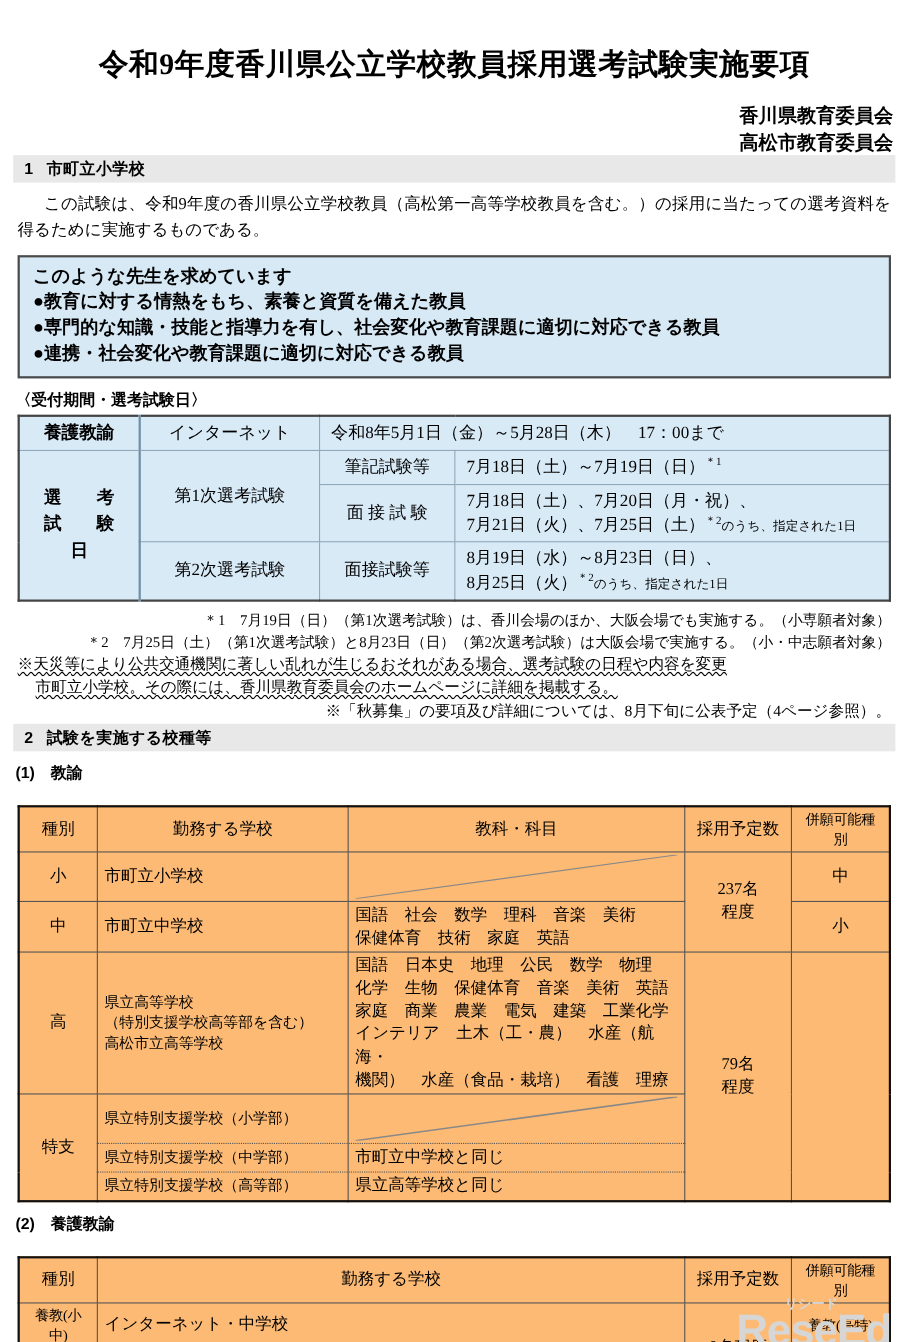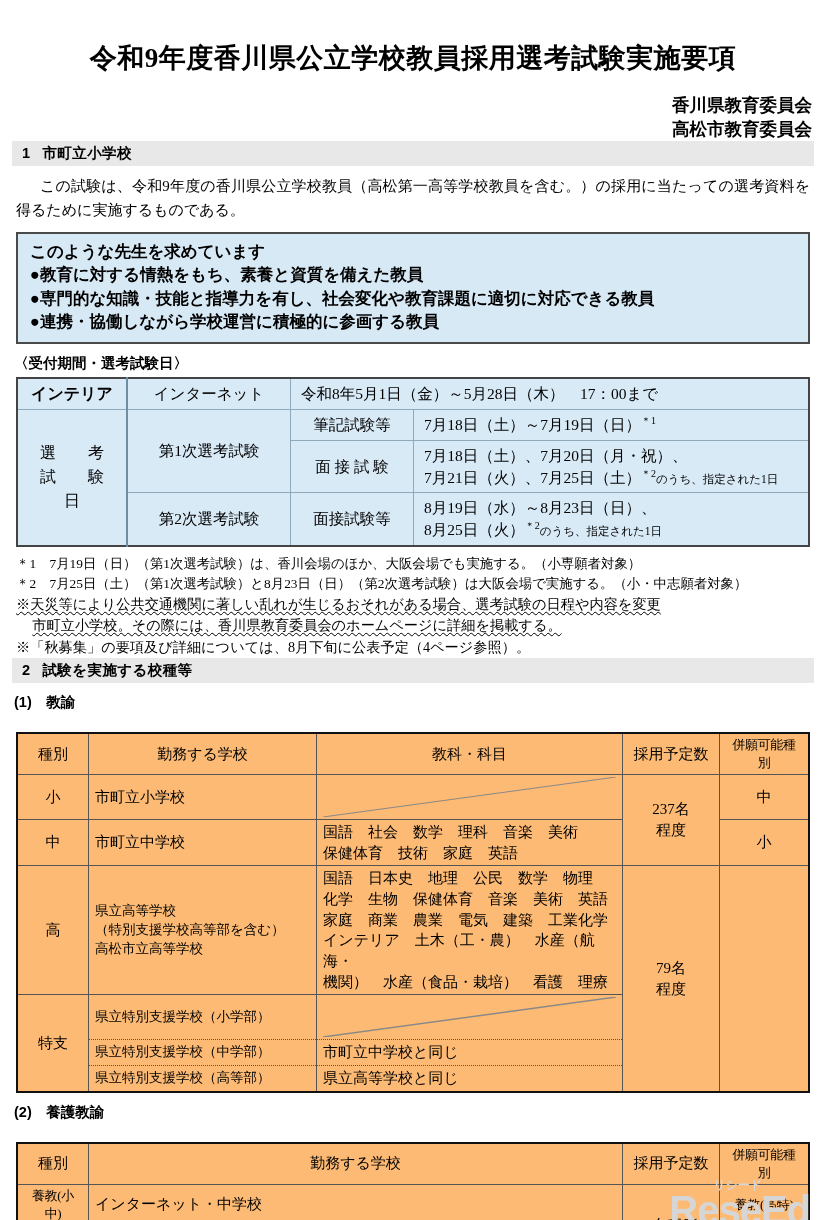--- a/index.html
+++ b/index.html
@@ -103,40 +103,40 @@
     text-align: center;
     font-family: "Liberation Sans", "DejaVu Sans", sans-serif;
     font-weight: bold;
     font-size: 16px;
     border-right: 2px solid #6e8ea6 !important;
   }
   .sched .c-exday {
     width: 96px;
     text-align: center;
     font-family: "Liberation Sans", "DejaVu Sans", sans-serif;
-    font-weight: normal;
+    font-weight: bold;
     font-size: 16px;
     border-right: 2px solid #6e8ea6 !important;
     line-height: 1.5;
   }
   .sched .c-exday span { letter-spacing: 0.5em; padding-left: 0.5em; display:block; }
   .sched .c-net { width: 150px; text-align: center; }
   .sched .c-stage { width: 150px; text-align: center; }
   .sched .c-kind { width: 110px; text-align: center; }
   .sched .c-date { padding-left: 10px; }
   .sup { font-size: 10px; vertical-align: super; }
   .smalltail { font-size: 11.5px; }
 
   
   .notes {
     margin: 7px 16px 0 16px;
     font-size: 14.2px;
     line-height: 1.5;
   }
-  .notes .row { display: block; white-space: nowrap; }
+  .notes .row { display: block; white-space: nowrap; text-align: right; }
   .note-compact { font-size: 13.4px; }
   .wavy {
     text-decoration: underline;
     text-decoration-style: wavy;
     text-decoration-thickness: 1px;
     text-underline-offset: 2px;
   }
   .notes .hang { display: block; padding-left: 1.15em; text-indent: -1.15em; }
   .notes .hang2 { display:block; padding-left: 1.15em; }
 
@@ -218,29 +218,29 @@
   </div>
 
   <p class="para">
     <span class="ind">この試験は、令和9年度の香川県公立学校教員（高松第一高等学校教員を含む。）の採用に当たっての選考資料を得るために実施するものである。</span>
   </p>
 
   <div class="wanted-box">
     <div>このような先生を求めています</div>
     <div>●教育に対する情熱をもち、素養と資質を備えた教員</div>
     <div>●専門的な知識・技能と指導力を有し、社会変化や教育課題に適切に対応できる教員</div>
-    <div>●連携・協働しながら学校運営に積極的に参画する教員</div>
+    <div>●連携・社会変化や教育課題に適切に対応できる教員</div>
   </div>
 
   <div class="sub-label">〈受付期間・選考試験日〉</div>
 
   <table class="sched">
     <tbody>
         <tr>
-      <td class="c-recv">インテリア</td>
+      <td class="c-recv">養護教諭</td>
       <td class="c-net">インターネット</td>
       <td class="c-date" colspan="2">令和8年5月1日（金）～5月28日（木）　17：00まで</td>
     </tr>
     <tr>
       <td class="c-exday" rowspan="3">
         <span>選　考</span>
         <span>試　験　日</span>
       </td>
       <td class="c-stage" rowspan="2">第1次選考試験</td>
       <td class="c-kind">筆記試験等</td>

